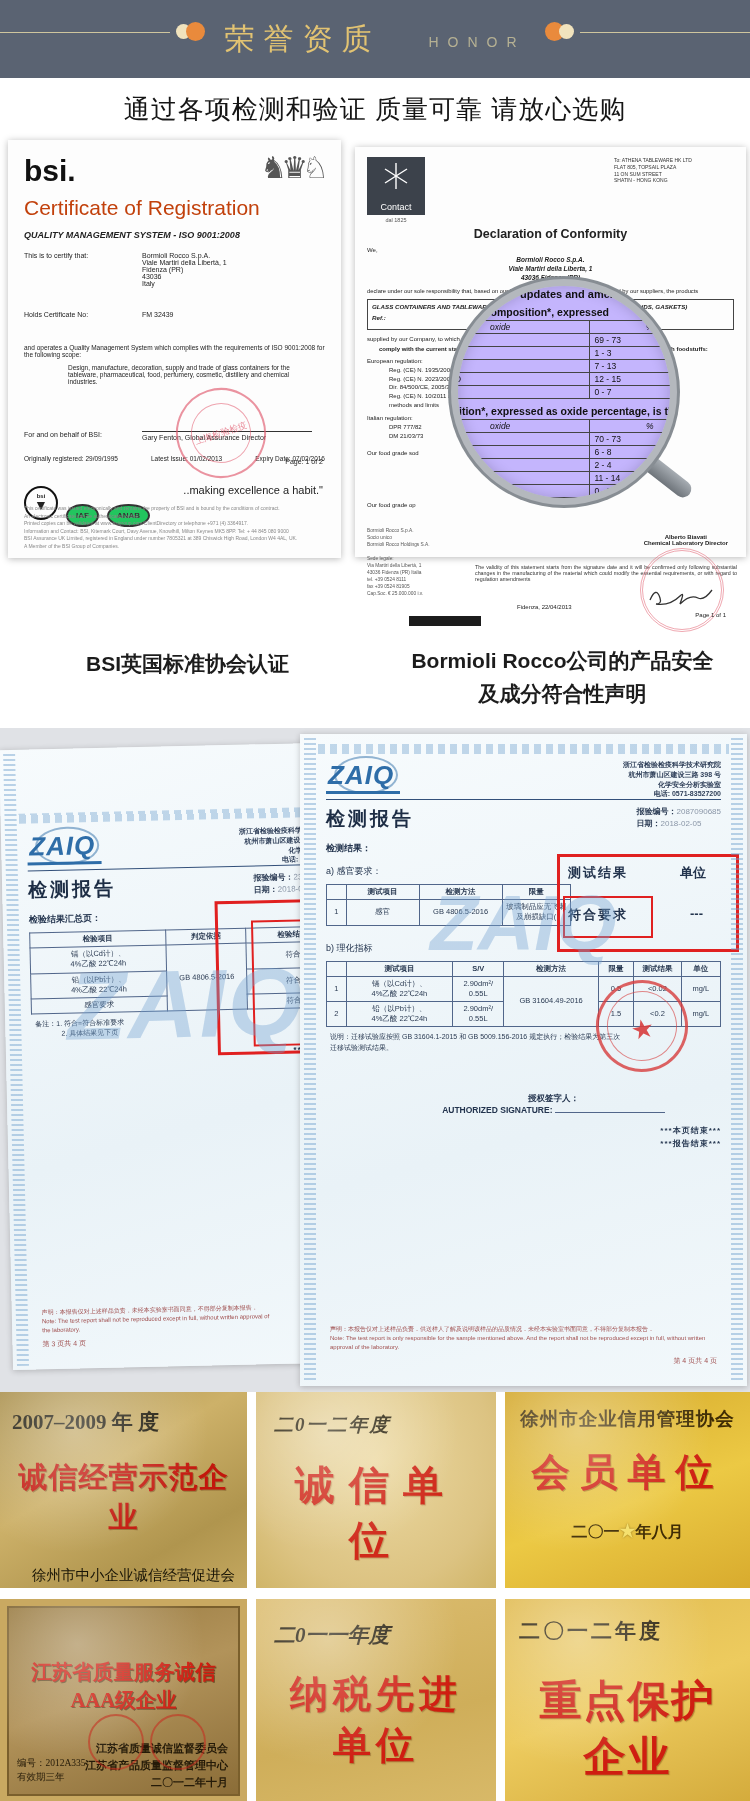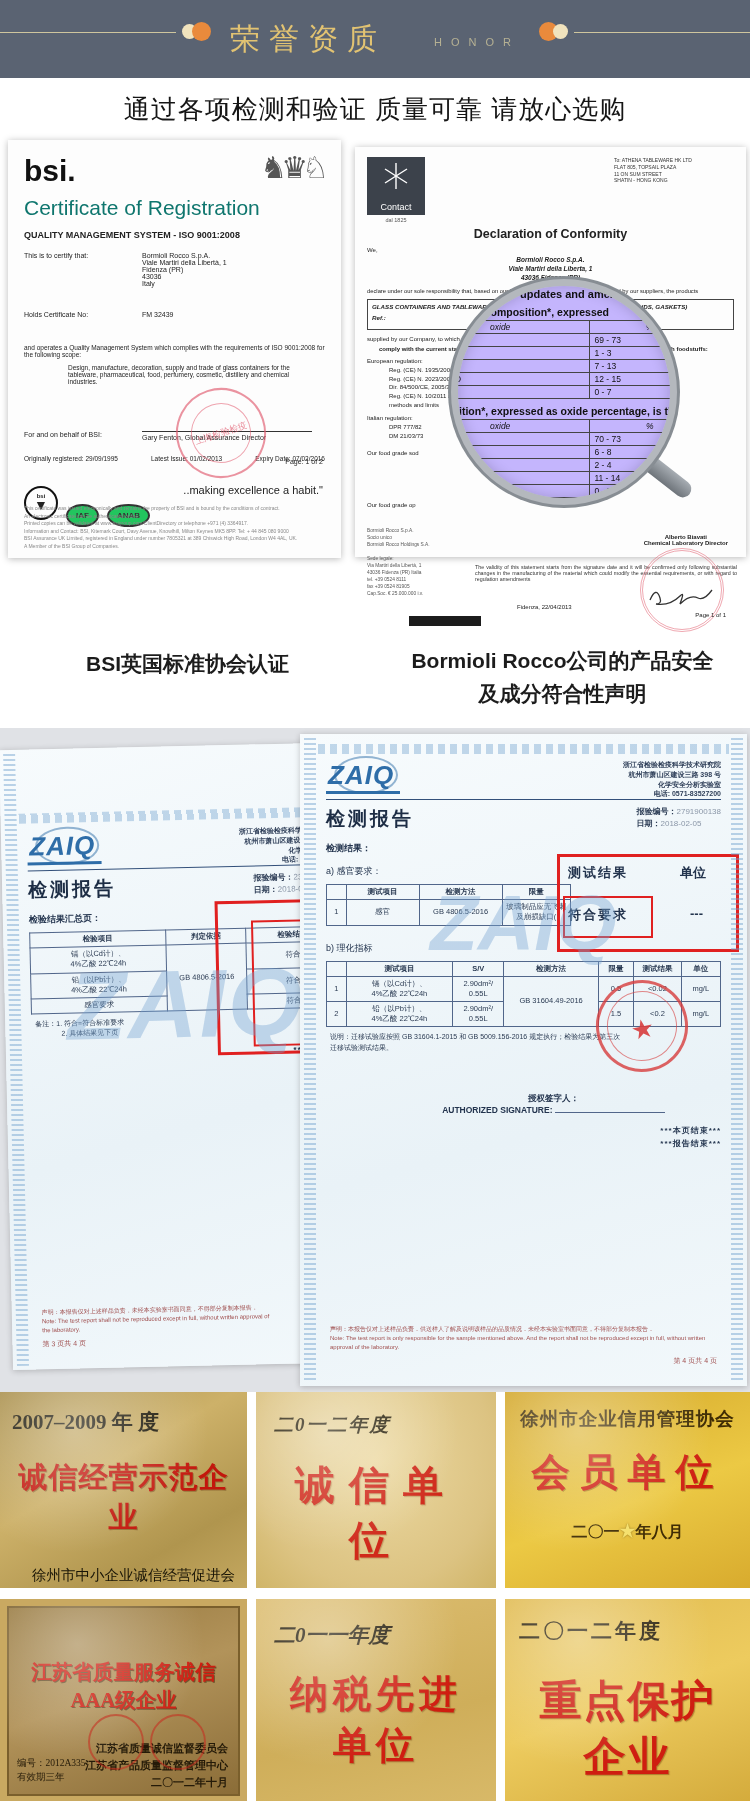--- a/index.html
+++ b/index.html
@@ -10,33 +10,33 @@
   
   .band{position:absolute;left:0;top:0;width:750px;height:78px;background:#5a6372;display:flex;align-items:center;}
   .band-line{flex:1;height:1px;background:#cfc69e;margin-top:-14px;}
   .dots{position:relative;width:34px;height:22px;margin:-14px 6px 0 6px;}
   .dot-cream{position:absolute;top:3px;width:15px;height:15px;border-radius:50%;background:#f1e3bd;}
   .dot-orange{position:absolute;top:1px;width:19px;height:19px;border-radius:50%;background:#e98a3c;}
   .dots.l .dot-cream{left:0;} .dots.l .dot-orange{left:10px;}
   .dots.r .dot-orange{left:5px;} .dots.r .dot-cream{left:19px;top:3px;}
   .band-center{display:flex;flex-direction:row;align-items:center;margin:0 8px;}
   .band-title{color:#e2c372;font-size:30px;letter-spacing:9px;font-weight:500;}
-  .band-sub{color:#b6b193;font-size:11px;letter-spacing:9px;margin-top:6px;margin-left:48px;}
+  .band-sub{color:#b6b193;font-size:14px;letter-spacing:9px;margin-top:6px;margin-left:48px;}
 
   
   .headline{position:absolute;left:0;top:78px;width:750px;height:62px;background:#fff;
     display:flex;align-items:center;justify-content:center;font-size:26px;color:#151515;letter-spacing:1px;font-weight:500;}
 
   
   .cert{position:absolute;background:#fdfdfd;box-shadow:0 1px 7px rgba(0,0,0,.28);color:#222;}
   .cert-left{left:8px;top:140px;width:333px;height:418px;padding:14px 16px;box-sizing:border-box;}
   .bsi-logo{font-size:30px;font-weight:bold;color:#111;letter-spacing:0;}
   .crest{position:absolute;right:18px;top:10px;font-size:30px;color:#555;letter-spacing:-6px;}
-  .bsi-title{font-size:21px;color:#0f766e;margin-top:8px;font-family:"Liberation Sans",sans-serif;}
-  .bsi-system{font-size:9px;font-weight:bold;margin-top:10px;}
+  .bsi-title{font-size:21px;color:#c2410c;margin-top:8px;font-family:"Liberation Sans",sans-serif;}
+  .bsi-system{font-size:9px;font-weight:bold;margin-top:10px;font-style:italic;}
   .row2{display:flex;margin-top:12px;font-size:7px;}
   .row2 .lbl{width:118px;}
   .scopeintro{font-size:6.5px;margin-top:26px;}
   .scopetxt{font-size:6.5px;margin-top:6px;padding-left:44px;padding-right:10px;}
   .behalf{display:flex;font-size:7px;margin-top:46px;}
   .sigline{border-top:1px solid #333;width:170px;padding-top:2px;}
   .datesrow{display:flex;justify-content:space-between;font-size:6.5px;margin-top:14px;}
   .badges{display:flex;align-items:center;gap:8px;margin-top:16px;}
   .kite{width:30px;height:30px;border:2px solid #111;border-radius:50%;display:flex;flex-direction:column;align-items:center;justify-content:center;font-size:6px;font-weight:bold;line-height:1;}
   .kite .v{font-size:14px;margin-top:-1px;}
@@ -455,21 +455,21 @@
       <div class="rep-pad">
         <div class="orgblk pre">浙江省检验检疫科学技术研究院
 杭州市萧山区建设三路 398 号
 化学安全分析实验室
 电话: 0571-83527200</div>
         <span class="zlogo">ZAIQ</span>
         <div class="repline"></div>
         <div class="reptitle-row">
           <span class="reptitle">检测报告</span>
           <span class="repnos">
-            <span>报验编号：</span><span class="blur">2791900138</span><br>
+            <span>报验编号：</span><span class="blur">2087090685</span><br>
             <span>日期：</span><span class="blur">2018-02-05</span>
           </span>
         </div>
         <div class="seclbl">检测结果：</div>
         <div class="seclbl" style="font-weight:normal;">a) 感官要求：</div>
         <table class="rt" style="width:62%;">
           <tbody>
               <tr>
             <th style="width:8%;"></th>
             <th style="width:30%;">测试项目</th>

